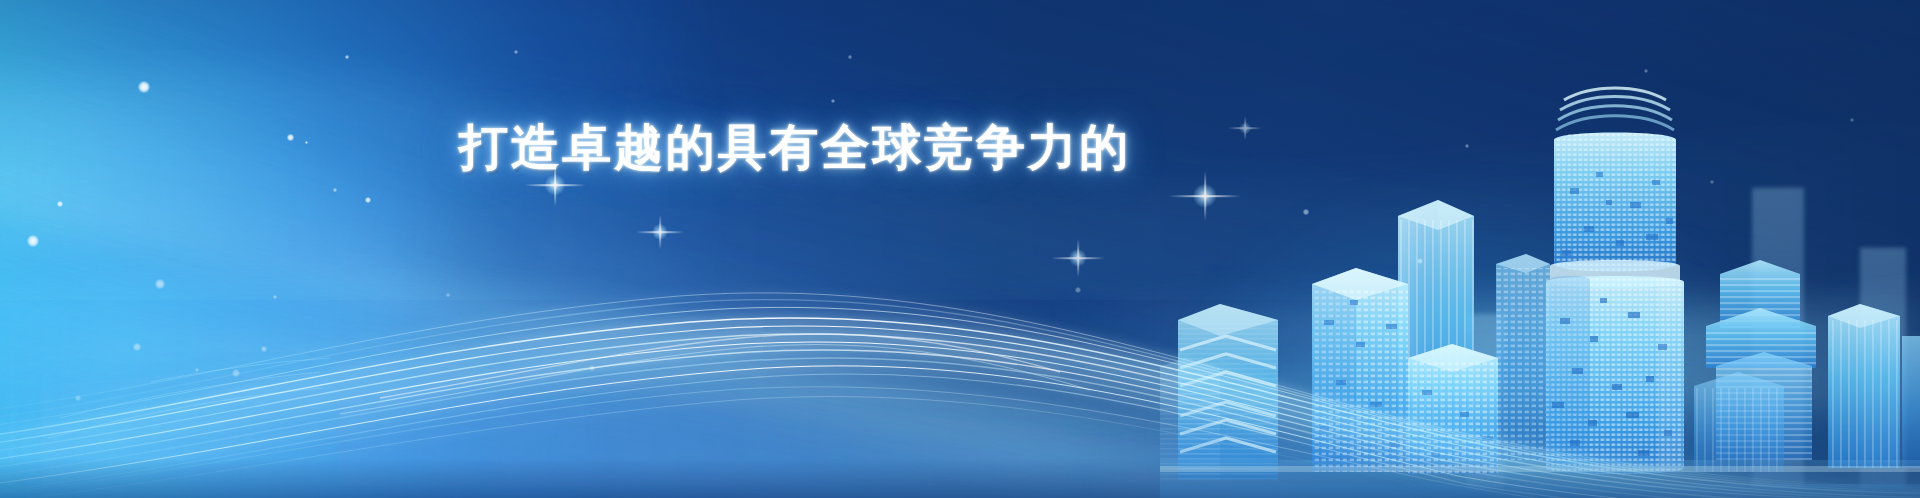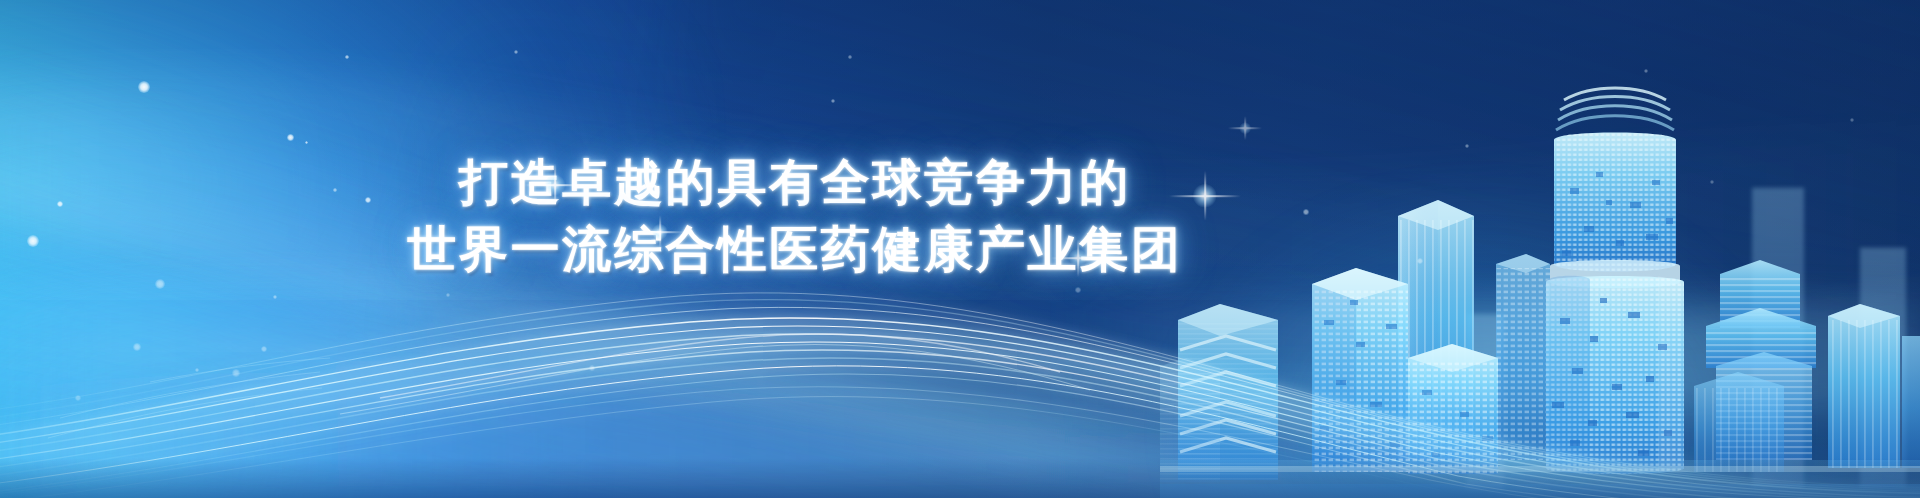--- a/index.html
+++ b/index.html
@@ -118,21 +118,21 @@
     font-weight:bold;
     letter-spacing:.055em;
     white-space:nowrap;
     text-shadow:
       0 0 3px rgba(255,255,255,.95),
       0 0 9px rgba(175,225,255,.85),
       0 0 22px rgba(120,195,255,.70),
       0 0 42px rgba(80,170,255,.45),
       2px 3px 3px rgba(10,40,95,.55);
   }
-  .headline .line.l1{ font-size:49px; line-height:60px;margin-top:35px; }
+  .headline .line.l1{ font-size:49px; line-height:60px; }
   .headline .line.l2{ font-size:49px; line-height:60px; margin-top:7px; }
 
   
   .sparkle{ position:absolute; pointer-events:none; z-index:22; }
   .sparkle i{
     position:absolute; left:50%; top:50%; display:block;
     background:linear-gradient(90deg, rgba(255,255,255,0), rgba(255,255,255,.95), rgba(255,255,255,0));
     transform:translate(-50%,-50%);
   }
   .sparkle i.h{ height:1.6px; }
@@ -531,21 +531,20 @@
       <div class="particle" style="left: 1465px; top: 144px; width: 4px; height: 4px; opacity: 0.4;"></div>
       <div class="particle" style="left: 1643.8px; top: 68.8px; width: 4.4px; height: 4.4px; opacity: 0.35;"></div>
       <div class="particle" style="left: 1709.6px; top: 179.6px; width: 4.8px; height: 4.8px; opacity: 0.3;"></div>
       <div class="particle" style="left: 1850px; top: 118px; width: 4px; height: 4px; opacity: 0.3;"></div>
       <div class="particle" style="left: 75px; top: 395px; width: 6px; height: 6px; opacity: 0.3;"></div>
       <div class="particle" style="left: 446px; top: 293px; width: 4px; height: 4px; opacity: 0.35;"></div>
     </div>
 
   <div class="headline">
     <span class="line l1">打造卓越的具有全球竞争力的</span>
-    <span class="line l2">世界一流综合性医药健康产业集团</span>
   </div>
 
   <div id="sparkles">
       <div class="sparkle" style="left: 555px; top: 185px; width: 0px; height: 0px; opacity: 0.95;">
         <b style="width: 21.08px; height: 21.08px;"></b>
         <i class="h" style="width: 62px;"></i>
         <i class="v" style="height: 43.4px;"></i>
       </div>
       <div class="sparkle" style="left: 660px; top: 232px; width: 0px; height: 0px; opacity: 0.85;">
         <b style="width: 16.32px; height: 16.32px;"></b>

